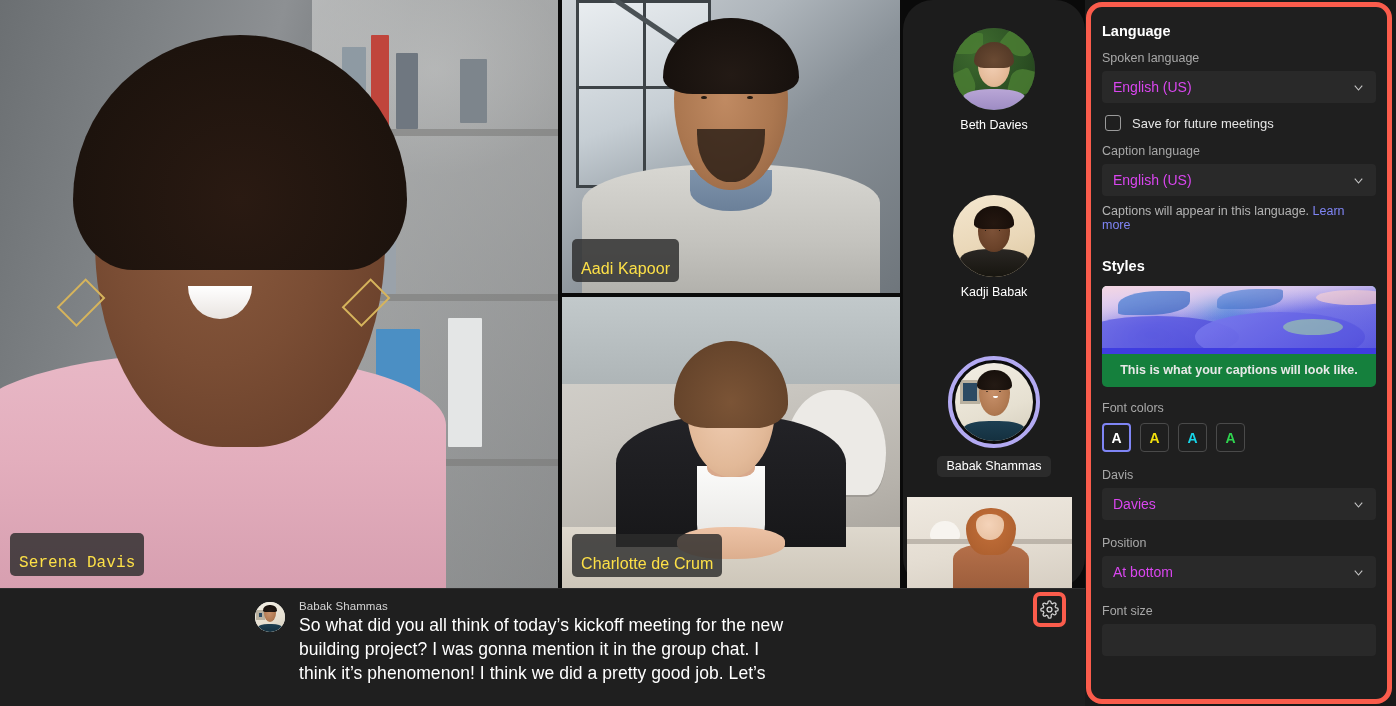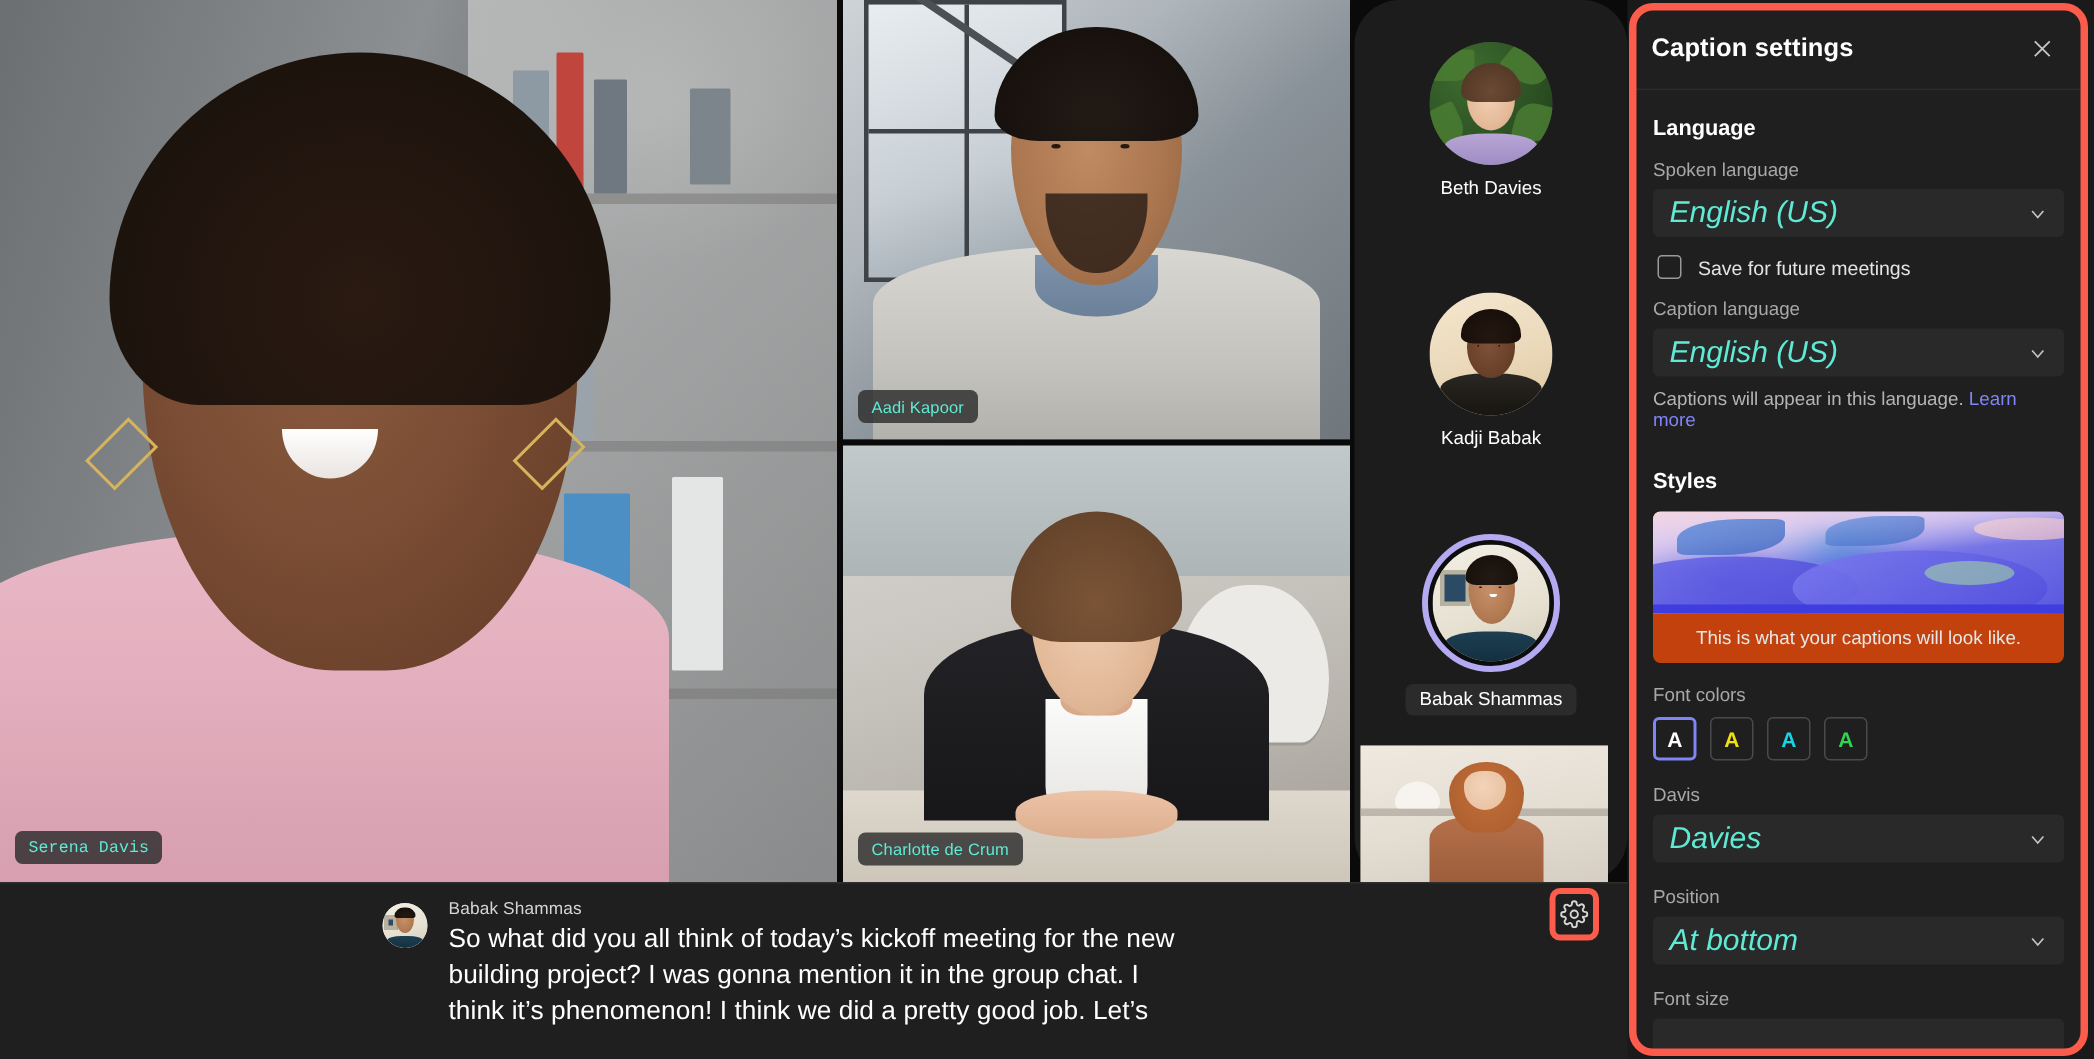--- a/index.html
+++ b/index.html
@@ -130,23 +130,23 @@
     background: radial-gradient(ellipse at 50% 70%, #7b5436 0%,#5d3e27 100%);
     border-radius: 52% 52% 30% 30% / 72% 72% 28% 28%;
   }
   .charl-hands {
     position:absolute; left:34%; bottom:10%; width:32%; height:11%;
     background: linear-gradient(180deg,#edc3a6,#dcae8e); border-radius:45%;
   }
 
   
   .name-pill {
-    position: absolute; padding: 6px 9px 4px; border-radius: 5px;
-    background: rgba(44,44,44,.82); color: #5eead4;
-    font-size: 11px; letter-spacing: .1px; white-space: nowrap;
+    position: absolute; padding: 21px 9px 4px; border-radius: 5px;
+    background: rgba(44,44,44,.82); color: #fde047;
+    font-size: 16px; letter-spacing: .1px; white-space: nowrap;
   }
 
   
   .filmstrip { position:absolute; left:903px; top:0; width:182px; height:588px; background:#1c1c1c;border-radius:30px; }
   .strip-person { position:absolute; left:0; width:182px; text-align:center; }
   .avatar-circle {
     width:82px; height:82px; border-radius:50%; margin:0 auto; overflow:hidden; position:relative;
     background:#3a3a3a;
   }
   .avatar-circle.active {
@@ -262,34 +262,34 @@
 
   .section-title { font-size:14.5px; font-weight:bold; color:#fff; margin:4px 0 12px; }
   .section-title.styles { margin-top:26px; }
   .field-label { font-size:12.5px; color:#a8a8a8; margin-bottom:6px; }
 
   .dropdown {
     height:32px; background:#292929; border-radius:4px;
     display:flex; align-items:center; justify-content:space-between;
     padding:0 10px 0 11px; cursor:pointer;
   }
-  .dropdown-value { font-size:20px; color:#5eead4;font-style:italic; }
+  .dropdown-value { font-size:14px; color:#d946ef; }
   .chev { color:#c4c4c4; display:flex; }
 
   .checkbox-row { display:flex; align-items:center; gap:11px; margin:12px 0 13px 3px; }
   .checkbox {
     width:16px; height:16px; border:1px solid #9a9a9a; border-radius:3px; background:transparent;
     cursor:pointer; flex:0 0 16px;
   }
   .checkbox-label { font-size:13px; color:#e4e4e4; }
 
   .hint { font-size:12.5px; color:#b4b4b4; margin-top:8px; }
   .hint a { color:#7f85f5; text-decoration:none; }
 
-  .preview-card { background:#c2410c; border-radius:5px; overflow:hidden; }
+  .preview-card { background:#15803d; border-radius:5px; overflow:hidden;font-weight:bold; }
   .preview-img {
     height:68px; position:relative; overflow:hidden;
     background:
       linear-gradient(175deg, rgba(244,214,226,.95) 0%, rgba(226,205,238,.85) 18%, rgba(150,150,232,0) 46%),
       radial-gradient(ellipse 120px 60px at 18% 72%, #5b5ae0 0%, rgba(91,90,224,0) 70%),
       radial-gradient(ellipse 150px 70px at 72% 80%, #6a6ae6 0%, rgba(106,106,230,0) 72%),
       radial-gradient(ellipse 70px 44px at 46% 30%, #3f7fd6 0%, rgba(63,127,214,0) 70%),
       linear-gradient(160deg,#ead6ef 0%,#c3c0ee 34%,#7b7ae6 62%,#4f4ddb 100%);
   }
   .wave { position:absolute; border-radius:50%; filter:blur(.3px); }
@@ -462,29 +462,20 @@
   <div class="gear-highlight"></div>
   <div class="gear-btn">
     <svg width="19" height="19" viewBox="0 0 24 24" fill="none" stroke="#d6d6d6" stroke-width="1.6">
       <circle cx="12" cy="12" r="3.1"></circle>
       <path d="M19.4 13.5a1.6 1.6 0 0 0 .33 1.77l.06.06a2 2 0 1 1-2.83 2.83l-.06-.06a1.6 1.6 0 0 0-1.77-.33 1.6 1.6 0 0 0-1 1.47V21a2 2 0 1 1-4 0v-.1a1.6 1.6 0 0 0-1.05-1.47 1.6 1.6 0 0 0-1.77.33l-.06.06a2 2 0 1 1-2.83-2.83l.06-.06a1.6 1.6 0 0 0 .33-1.77 1.6 1.6 0 0 0-1.47-1H3a2 2 0 1 1 0-4h.1a1.6 1.6 0 0 0 1.47-1.05 1.6 1.6 0 0 0-.33-1.77l-.06-.06a2 2 0 1 1 2.83-2.83l.06.06a1.6 1.6 0 0 0 1.77.33H9a1.6 1.6 0 0 0 1-1.47V3a2 2 0 1 1 4 0v.1a1.6 1.6 0 0 0 1 1.47 1.6 1.6 0 0 0 1.77-.33l.06-.06a2 2 0 1 1 2.83 2.83l-.06.06a1.6 1.6 0 0 0-.33 1.77V9a1.6 1.6 0 0 0 1.47 1H21a2 2 0 1 1 0 4h-.1a1.6 1.6 0 0 0-1.47 1z"></path>
     </svg>
   </div>
 
   <div class="panel">
 
-    <div class="panel-header">
-      <div class="panel-title">Caption settings</div>
-      <div class="close-x">
-        <svg width="17" height="17" viewBox="0 0 24 24" stroke="currentColor" stroke-width="1.7">
-          <line x1="5" y1="5" x2="19" y2="19"></line>
-            <line x1="19" y1="5" x2="5" y2="19"></line>
-        </svg>
-      </div>
-    </div>
 
     <div class="panel-body">
 
       <div class="section-title">Language</div>
 
       <div class="field-label">Spoken language</div>
       <div class="dropdown">
         <span class="dropdown-value">English (US)</span>
         <span class="chev">
           <svg width="15" height="15" viewBox="0 0 24 24" fill="none" stroke="currentColor" stroke-width="1.8">

